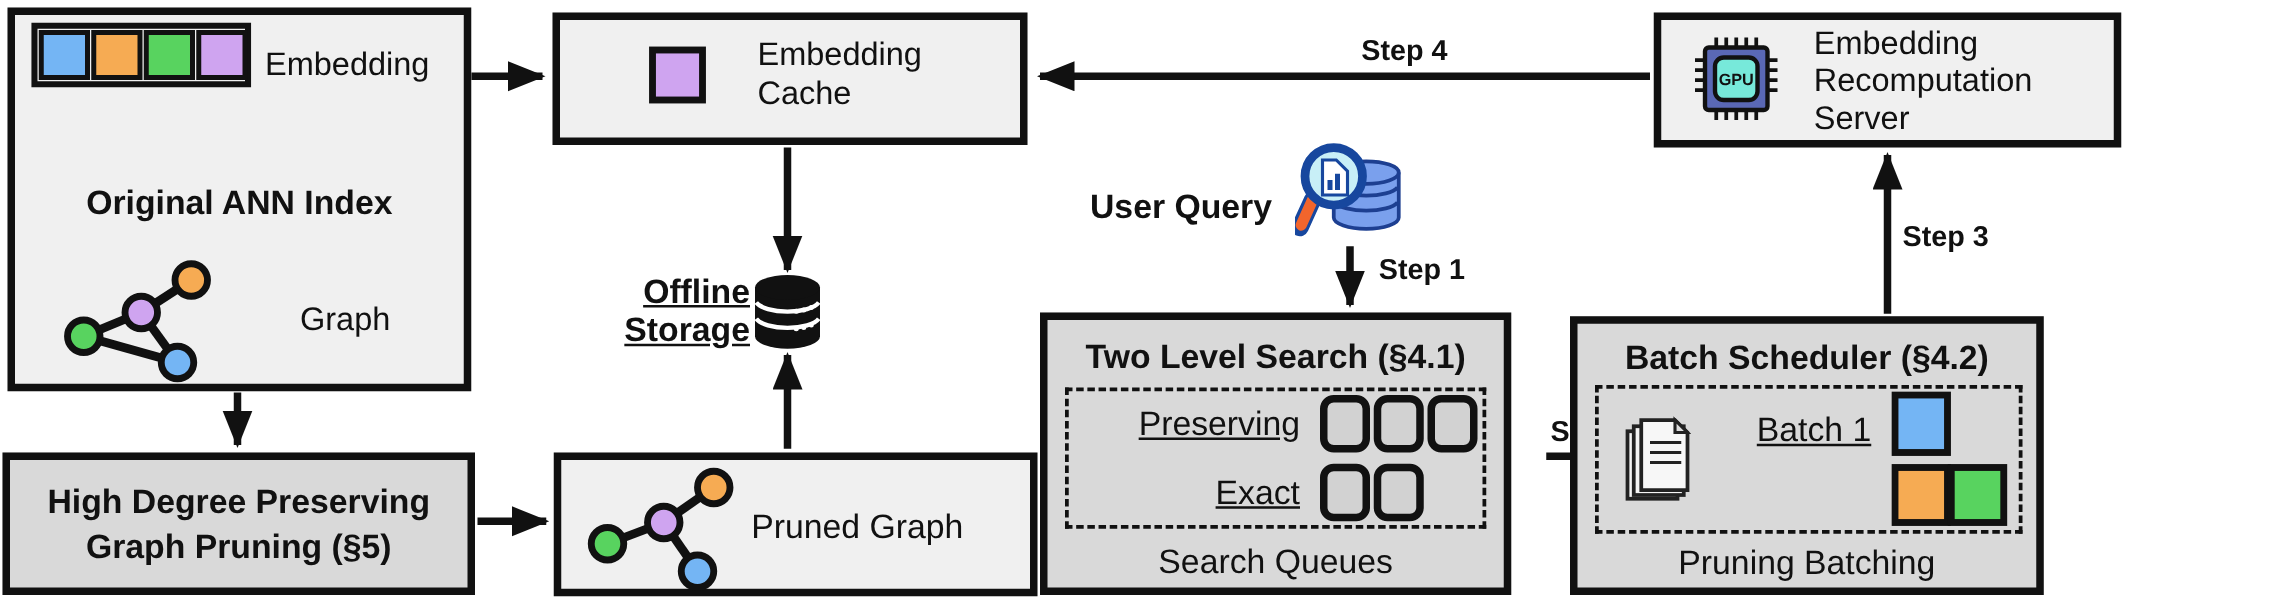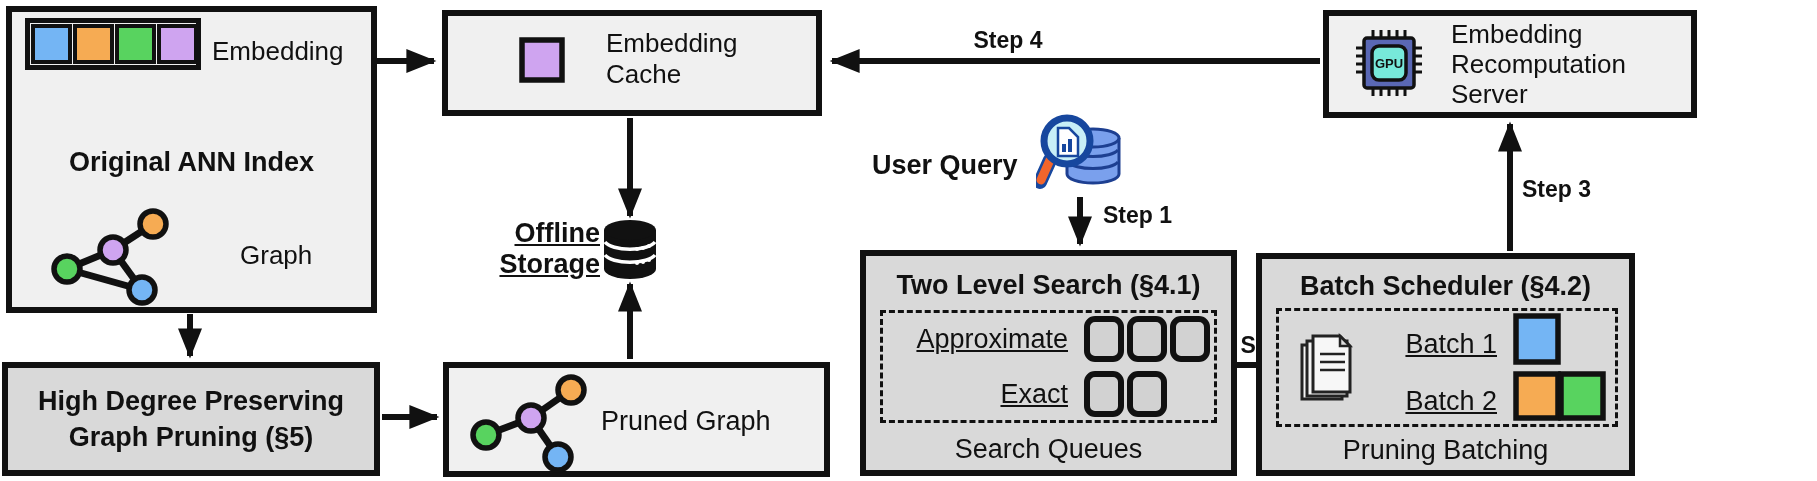--- a/index.html
+++ b/index.html
@@ -133,24 +133,24 @@
       <path d="M32 50 A26 9 0 0 0 82 50" fill="none"></path>
     </g>
     <line x1="14" y1="48" x2="4" y2="70" stroke="#17479e" stroke-width="14" stroke-linecap="round"></line>
     <line x1="14" y1="48" x2="5" y2="68" stroke-width="9" stroke-linecap="round" stroke="#f2652c"></line>
     <circle cx="31" cy="29" r="23" stroke="#17479e" stroke-width="7" fill="#c8eff7"></circle>
     <path d="M22 16 h11 l9 9 v19 h-20 z" fill="#fff" stroke="#17479e" stroke-width="2.5"></path>
     <rect x="26" y="32" width="4" height="8" fill="#17479e"></rect>
     <rect x="32" y="27" width="4" height="13" fill="#17479e"></rect>
   </svg>
 
-  <div class="box box-dark" style="left:860px;top:250px;width:377px;height:226px;">
+  <div class="box box-dark" style="left:832px;top:250px;width:377px;height:226px;">
     <div class="abs lbl big bold center" style="top:14px;">Two Level Search (§4.1)</div>
     <div class="dashed" style="left:14px;top:54px;width:337px;height:113px;"></div>
-    <div class="abs lbl big right" style="left:27px;top:60px;width:175px;line-height:46px;">Approximate</div>
+    <div class="abs lbl big right" style="left:27px;top:60px;width:175px;line-height:46px;">Preserving</div>
     <div class="queue-slot" style="left:218px;top:60px;"></div>
     <div class="queue-slot" style="left:261px;top:60px;"></div>
     <div class="queue-slot" style="left:304px;top:60px;"></div>
     <div class="abs lbl big right" style="left:27px;top:115px;width:175px;line-height:46px;">Exact</div>
     <div class="queue-slot" style="left:218px;top:115px;"></div>
     <div class="queue-slot" style="left:261px;top:115px;"></div>
     <div class="abs lbl big center" style="top:178px;">Search Queues</div>
   </div>
 
   <div class="box box-dark" style="left:1256px;top:253px;width:379px;height:223px;">
@@ -164,21 +164,20 @@
       <g stroke="#222" stroke-width="2.5">
         <line x1="21" y1="24" x2="46" y2="24"></line>
         <line x1="21" y1="32" x2="46" y2="32"></line>
         <line x1="21" y1="40" x2="46" y2="40"></line>
       </g>
     </svg>
     <div class="abs lbl big right" style="left:120px;top:60px;width:115px;line-height:50px;">Batch 1</div>
     <svg class="abs" style="left:251px;top:54px;" width="48" height="52" viewBox="0 0 48 52">
       <rect x="3" y="3" width="42" height="46" stroke="#111" stroke-width="5.5" fill="#74b5f4"></rect>
     </svg>
-    <div class="abs lbl big right" style="left:120px;top:117px;width:115px;line-height:50px;">Batch 2</div>
     <svg class="abs" style="left:251px;top:112px;" width="94" height="50" viewBox="0 0 94 50">
       <rect x="3" y="3" width="42" height="44" stroke="#111" stroke-width="5.5" fill="#f6ab53"></rect>
       <rect x="48" y="3" width="42" height="44" stroke="#111" stroke-width="5.5" fill="#58d35f"></rect>
     </svg>
     <div class="abs lbl big center" style="top:176px;">Pruning Batching</div>
   </div>
 
   <div class="box box-light" style="left:1323px;top:10px;width:374px;height:108px;">
     <svg class="abs" style="left:25px;top:8px;" width="70" height="82" viewBox="0 0 70 82">
       <g stroke="#111" stroke-width="3">
@@ -208,15 +207,15 @@
     <div class="abs" style="left:122px;top:3px;">
       <div class="lbl" style="line-height:30px;">Embedding</div>
       <div class="lbl" style="line-height:30px;">Recomputation</div>
       <div class="lbl" style="line-height:30px;">Server</div>
     </div>
   </div>
 
   <div class="step" style="left:1103px;top:202px;">Step 1</div>
   <div class="step" style="left:1236px;top:332px;width:78px;text-align:center;">Step 2</div>
   <div class="step" style="left:1522px;top:176px;">Step 3</div>
-  <div class="step" style="left:953px;top:27px;width:110px;text-align:center;">Step 4</div>
+  <div class="step" style="left:1048px;top:27px;width:110px;text-align:right;">Step 4</div>
 
 </div>
 
 </body></html>

